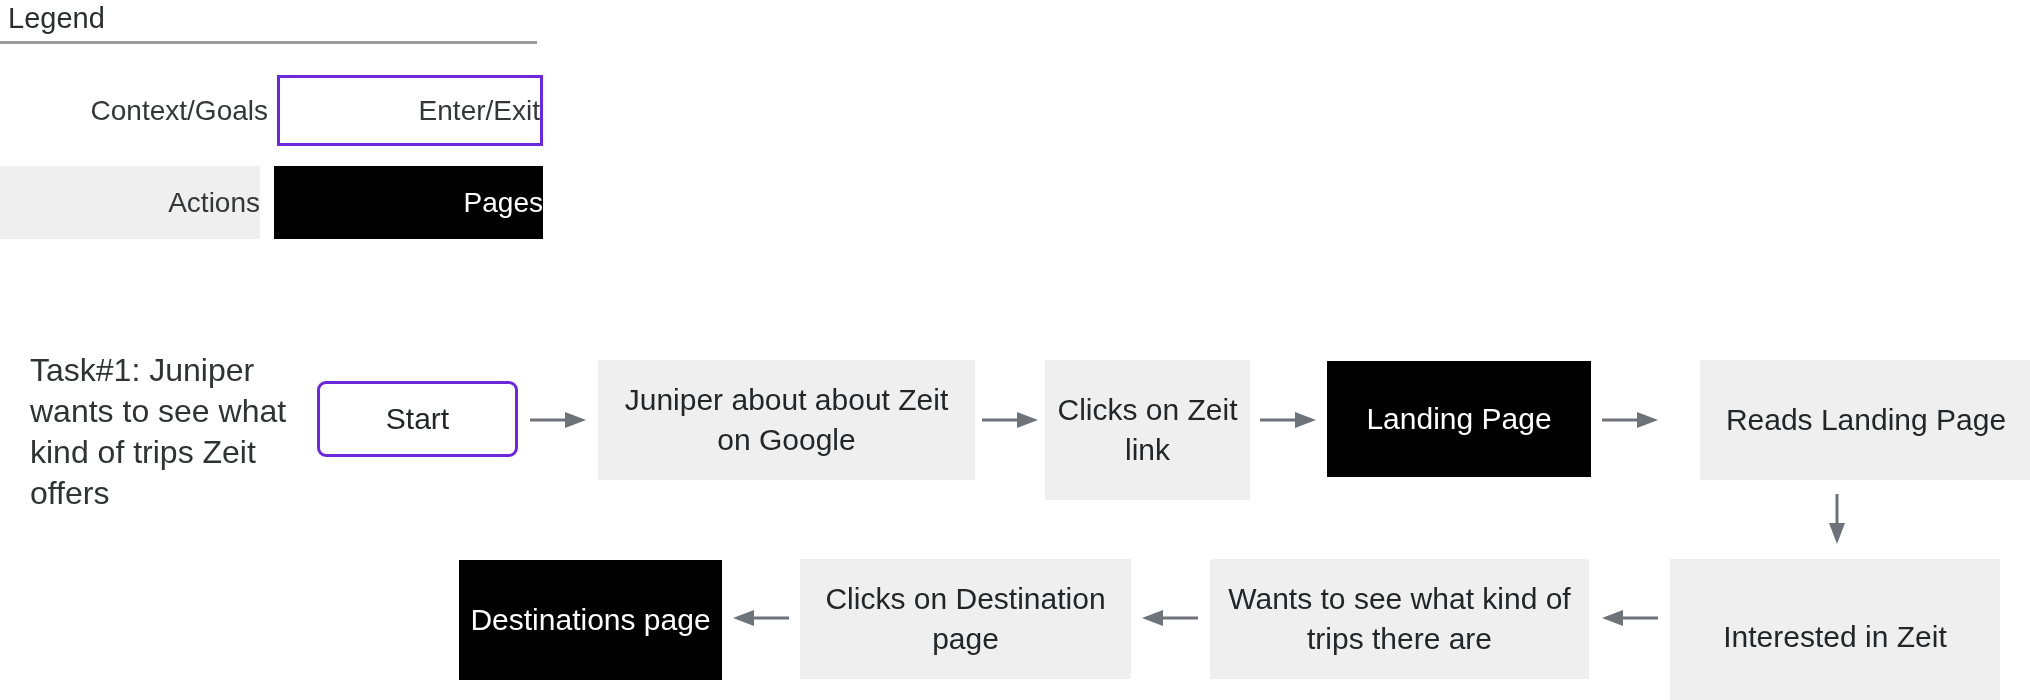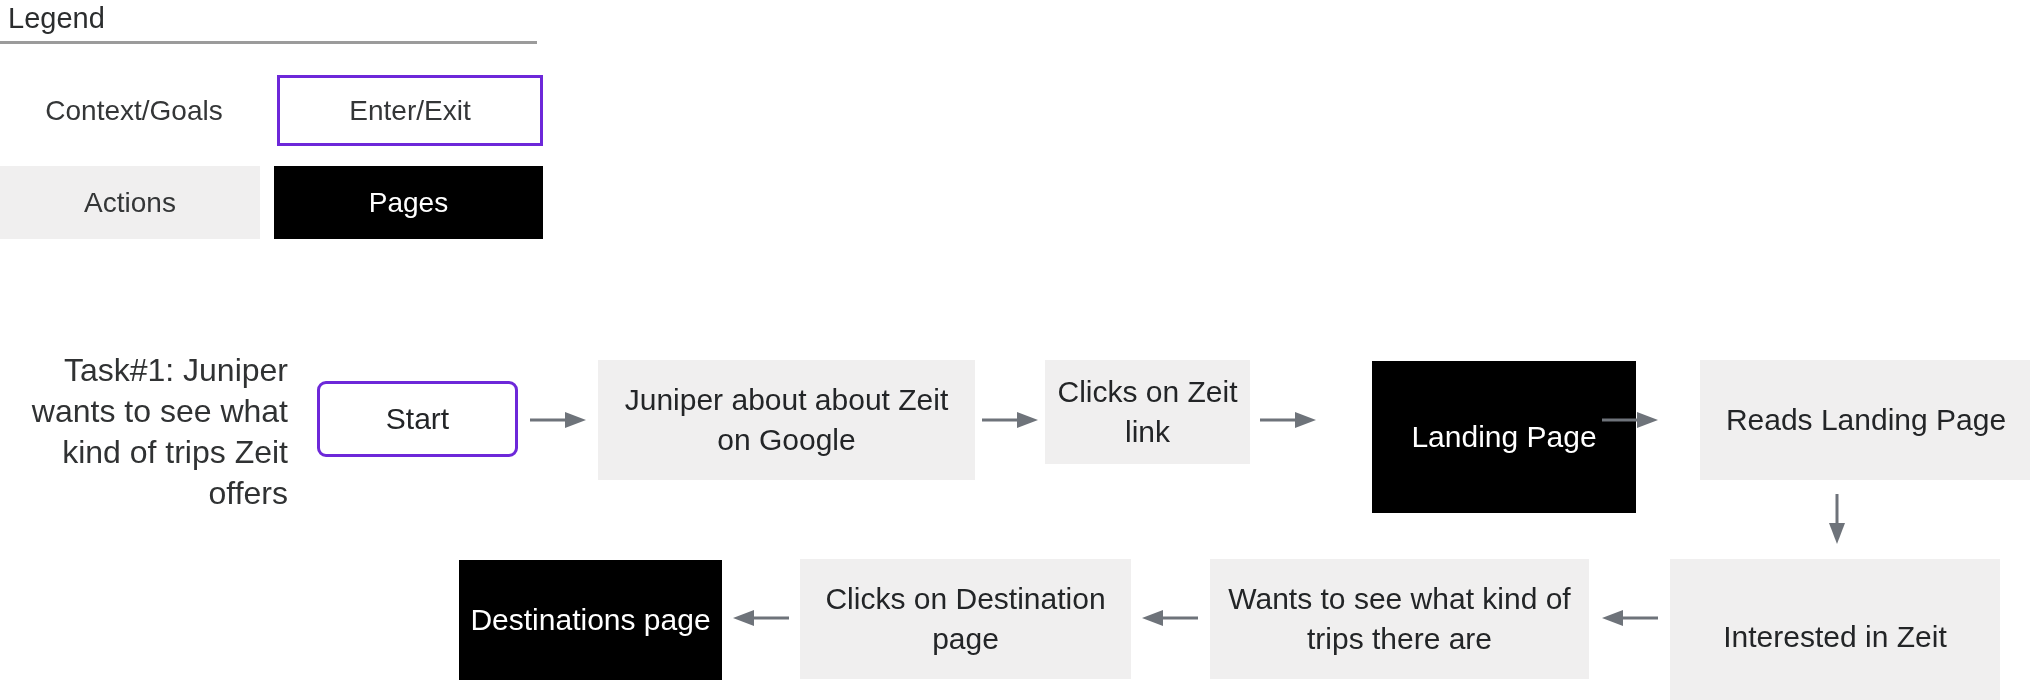--- a/index.html
+++ b/index.html
@@ -4,31 +4,31 @@
 <style>
   html,body{margin:0;padding:0;background:#ffffff;}
   #canvas{
     position:relative;
     width:2030px;height:700px;
     background:#ffffff;
     font-family:"Liberation Sans", sans-serif;
     color:#2b2d2e;
     overflow:hidden;
   }
-  .abs{position:absolute;text-align:right;}
+  .abs{position:absolute;}
   
   .legend-title{
     left:8px;top:2px;
     font-size:29px;color:#2b2d2e;
   }
   .legend-divider{
     left:0;top:41px;width:537px;height:3px;background:#9b9b9b;
   }
   .legend-cell{
-    display:flex;align-items:center;justify-content:center;
+    display:flex;align-items:center;justify-content:flex-end;
     text-align:center;box-sizing:border-box;
     font-size:28px;color:#343637;
   }
   
   .node{
     display:flex;align-items:center;justify-content:center;
     text-align:center;box-sizing:border-box;
     font-size:30px;line-height:40px;color:#232527;
     padding:4px 6px;
   }
@@ -84,32 +84,32 @@
     <span>Juniper about about Zeit on Google</span>
   </div>
 
   <div class="abs arrow" style="left:982px;top:411px;">
     <svg width="56" height="18" viewBox="0 0 56 18">
       <line x1="0" y1="9" x2="38" y2="9" stroke="#6e737a" stroke-width="3"></line>
       <polygon points="35,1 56,9 35,17" fill="#6e737a"></polygon>
     </svg>
   </div>
 
-  <div class="abs node fill-action" style="left:1045px;top:360px;width:205px;height:104px;">
+  <div class="abs node fill-action" style="left:1045px;top:360px;width:205px;height:140px;">
     <span>Clicks on Zeit link</span>
   </div>
 
   <div class="abs arrow" style="left:1260px;top:411px;">
     <svg width="56" height="18" viewBox="0 0 56 18">
       <line x1="0" y1="9" x2="38" y2="9" stroke="#6e737a" stroke-width="3"></line>
       <polygon points="35,1 56,9 35,17" fill="#6e737a"></polygon>
     </svg>
   </div>
 
-  <div class="abs node fill-page" style="left:1327px;top:361px;width:264px;height:152px;margin-left:45px;">
+  <div class="abs node fill-page" style="left:1327px;top:361px;width:264px;height:116px;">
     <span>Landing Page</span>
   </div>
 
   <div class="abs arrow" style="left:1602px;top:411px;">
     <svg width="56" height="18" viewBox="0 0 56 18">
       <line x1="0" y1="9" x2="38" y2="9" stroke="#6e737a" stroke-width="3"></line>
       <polygon points="35,1 56,9 35,17" fill="#6e737a"></polygon>
     </svg>
   </div>
 

